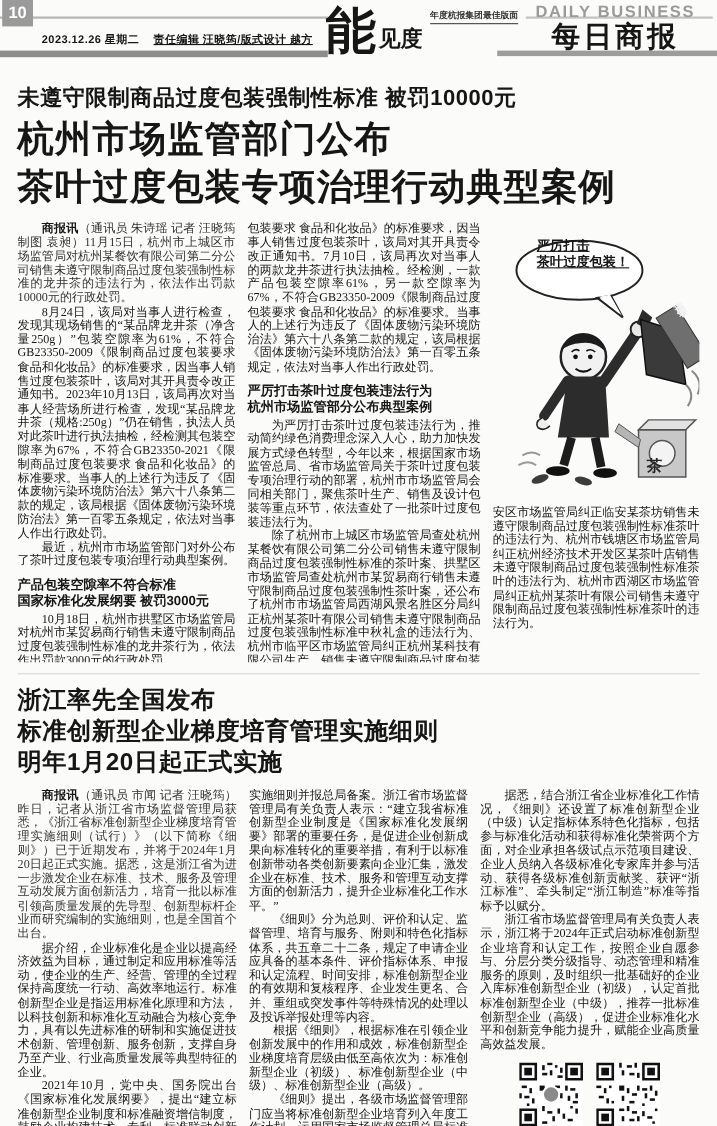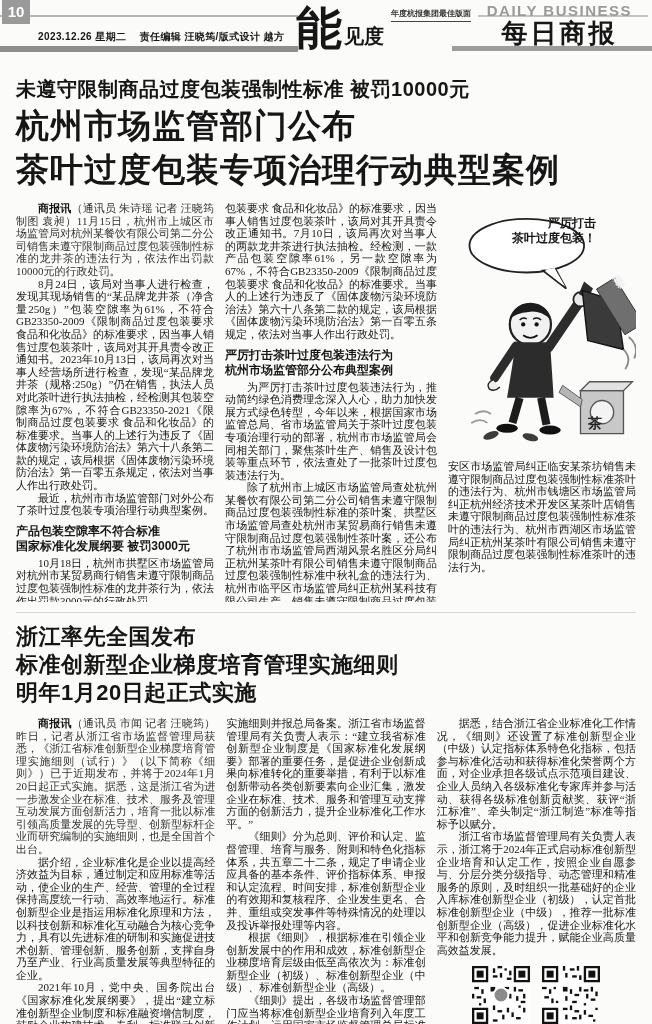--- a/index.html
+++ b/index.html
@@ -12,21 +12,21 @@
     position:relative;
   }
   
   .hdr { position:relative; height:60px; width:652px; }
   .hdr-thin-left  { position:absolute; top:15px; left:0;  width:298px; height:2px; background:#b5b5b5; }
   .hdr-thin-right { position:absolute; top:15px; left:478px; right:4px; height:2px; background:#c2c2c2; }
   .pagenum { position:absolute; top:0; left:2px; width:28px; height:24px; background:#9a9a9a;
              color:#fff; font:bold 15px/24px "Liberation Sans",sans-serif; text-align:center; }
   .dateline { position:absolute; top:30px; left:38px; font:bold 10px/14px "Liberation Sans",sans-serif;
               letter-spacing:.4px; white-space:nowrap; }
-  .dateline .staff { margin-left:10px; }
+  .dateline .staff { margin-left:10px;text-decoration:underline; }
   .hdr-thick-left  { position:absolute; top:46px; left:0; width:298px; height:6px; background:#8d8d8d; }
   .hdr-thick-right { position:absolute; top:46px; left:452px; right:0; height:5px; background:#9d9d9d; }
   .logo { position:absolute; top:3px; left:296px; display:flex; align-items:flex-start; }
   .logo-char { font:900 46px/50px "Liberation Sans",sans-serif; letter-spacing:-2px; }
   .logo-right { margin-left:4px; padding-top:6px; }
   .logo-note { font:bold 8px/10px "Liberation Sans",sans-serif; color:#333;
                border-bottom:1px solid #444; padding-bottom:2px; margin-bottom:3px; white-space:nowrap;margin-left:47px; }
   .logo-sub { font:900 20px/22px "Liberation Sans",sans-serif; }
   .masthead { position:absolute; top:2px; right:20px; text-align:right; }
   .masthead-en { font:bold 15px/17px "Liberation Sans",sans-serif; color:#9a9a9a; letter-spacing:1.5px; }
@@ -41,22 +41,22 @@
   .a1-c2 { width:212px; flex:none; }
   .a1-c3 { flex:1; min-width:0; }
   p.bp { font-size:11px; line-height:12.6px; text-align:justify; text-indent:2em; }
   p.bp.noind { text-indent:0; }
   .lead { font-weight:bold; font-family:"Liberation Sans",sans-serif; }
   .credit { color:#333; }
   .subhead { font:bold 12px/15px "Liberation Sans","DejaVu Sans",sans-serif; margin:7px 0 3px; }
   
   .cartoon { position:relative; width:100%; height:252px; margin-bottom:6px; }
   .cartoon svg { width:100%; height:100%; display:block; }
-  .bubble-text { position:absolute; top:14px; left:28px; width:120px; text-align:right;
-                 font:bold 12px/15px "Liberation Sans",sans-serif; }
+  .bubble-text { position:absolute; top:14px; left:40px; width:120px; text-align:left;
+                 font:bold 12px/15px "Liberation Sans",sans-serif;text-decoration:underline; }
   .banner-label { position:absolute; top:66px; right:18px; writing-mode:vertical-rl;
                   transform:rotate(-32deg); color:#f2f2f2;
                   font:bold 9px/10px "Liberation Sans",sans-serif; letter-spacing:2px; }
   .tea-label { position:absolute; bottom:24px; right:34px; font:bold 14px/14px "Liberation Sans",sans-serif; color:#222; }
   
   .a2 { margin-top:10px; border-top:1px solid #d7d7d3; padding-top:10px; }
   .headline2 { font:900 22px/28px "Liberation Sans","DejaVu Sans",sans-serif; letter-spacing:.5px; }
   .a2-body { display:flex; gap:11px; margin-top:10px; height:322px; overflow:hidden; }
   .a2-col { flex:1; min-width:0; }
   

